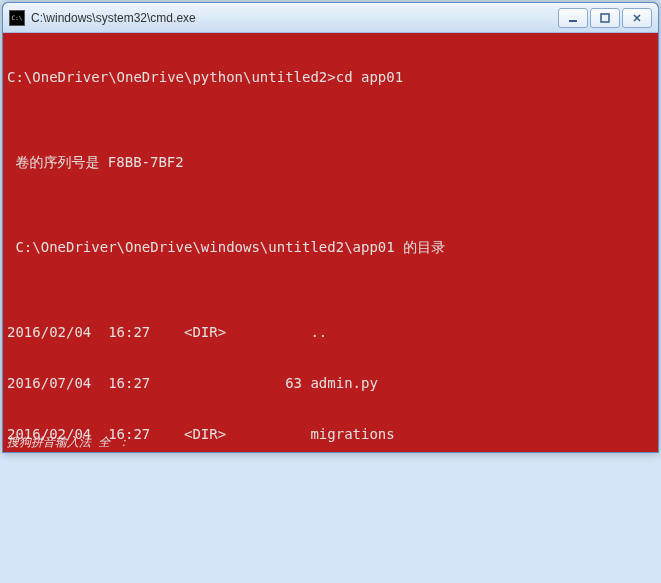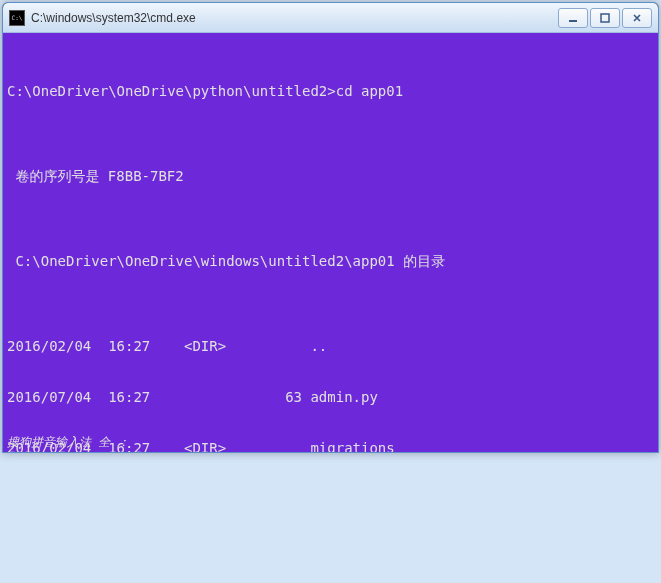--- a/index.html
+++ b/index.html
@@ -69,26 +69,26 @@
     border: 1px solid #8aa9d1;
     border-radius: 3px;
     display: flex;
     align-items: center;
     justify-content: center;
     cursor: default;
   }
   .win-btn svg { display:block; }
   .terminal {
     flex: 1;
-    background: #6d28d9;
+    background: #b91c1c;
     color: #e0e0e0;
     font-family: "NSimSun","SimSun","Consolas",monospace;
     font-size: 14px;
     line-height: 17px;
-    padding: 16px 4px;
+    padding: 2px 4px;
     white-space: pre;
     overflow: hidden;
     position: relative;
   }
   .terminal .line { display:block; }
   .ime-bar {
     position:absolute;
     left:0;
     bottom:0;
     right:0;

